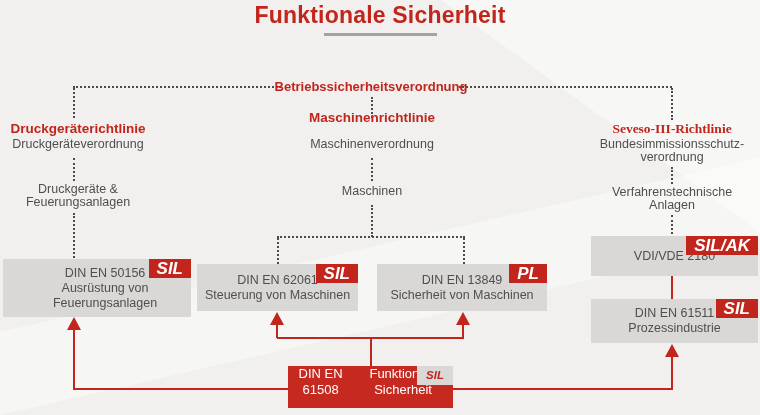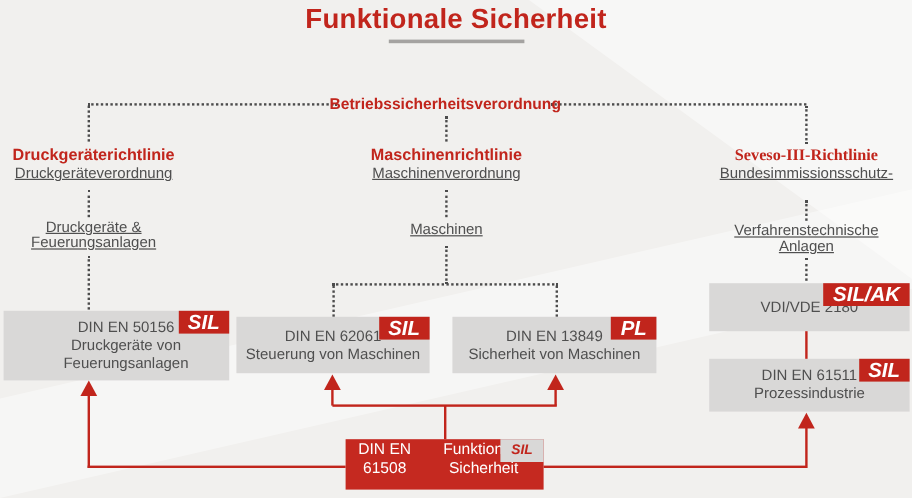--- a/index.html
+++ b/index.html
@@ -20,21 +20,21 @@
   .root-label{
     position:absolute;left:371px;top:79px;transform:translateX(-50%);
     font-size:13px;font-weight:700;color:#c1251c;white-space:nowrap;
   }
   .colhead{
     position:absolute;transform:translateX(-50%);
     font-size:13.5px;font-weight:700;color:#c1251c;white-space:nowrap;text-align:center;
   }
   .coltext{
     position:absolute;transform:translateX(-50%);
-    font-size:12.5px;color:#4f4f4f;white-space:nowrap;text-align:center;line-height:13px;text-decoration:underline;
+    font-size:12.5px;color:#4f4f4f;white-space:nowrap;text-align:center;line-height:13px;
   }
   .hdot{position:absolute;height:0;border-top:2px dotted #4c4c4c;}
   .vdot{position:absolute;width:0;border-left:2px dotted #4c4c4c;}
   .hred{position:absolute;height:2px;background:#c1251c;}
   .vred{position:absolute;width:2px;background:#c1251c;}
   .arrow-up{
     position:absolute;width:0;height:0;
     border-left:7px solid transparent;border-right:7px solid transparent;
     border-bottom:13px solid #c1251c;
   }
@@ -78,47 +78,48 @@
   <div class="coltext" style="left:78px;top:138px;">
     <div>Druckgeräteverordnung</div>
   </div>
   <div class="vdot" style="left:73px;top:158px;height:23px;"></div>
   <div class="coltext" style="left:78px;top:183px;">
     <div>Druckgeräte &amp;</div>
     <div>Feuerungsanlagen</div>
   </div>
   <div class="vdot" style="left:73px;top:213px;height:45px;"></div>
 
-  <div class="colhead" style="left:372px;top:121px;">Maschinenrichtlinie</div>
+  <div class="colhead" style="left:372px;top:110px;">Maschinenrichtlinie</div>
   <div class="coltext" style="left:372px;top:138px;">
     <div>Maschinenverordnung</div>
   </div>
   <div class="vdot" style="left:371px;top:158px;height:23px;"></div>
   <div class="coltext" style="left:372px;top:185px;">
     <div>Maschinen</div>
   </div>
   <div class="vdot" style="left:371px;top:205px;height:32px;"></div>
   <div class="hdot" style="left:277px;top:236px;width:188px;"></div>
   <div class="vdot" style="left:277px;top:238px;height:26px;"></div>
   <div class="vdot" style="left:463px;top:238px;height:26px;"></div>
 
   <div class="colhead" style="left:672px;top:121px;font-family:Liberation Serif, serif;">Seveso-III-Richtlinie</div>
   <div class="coltext" style="left:672px;top:138px;">
     <div>Bundesimmissionsschutz-</div>
+    <div>verordnung</div>
   </div>
   <div class="vdot" style="left:671px;top:167px;height:17px;"></div>
   <div class="coltext" style="left:672px;top:186px;">
     <div>Verfahrenstechnische</div>
     <div>Anlagen</div>
   </div>
   <div class="vdot" style="left:671px;top:215px;height:19px;"></div>
 
   <div class="gbox" style="left:3px;top:259px;width:172px;height:58px;padding-left:16px;">
     <div>DIN EN 50156</div>
-    <div>Druckgeräte von</div>
+    <div>Ausrüstung von</div>
     <div>Feuerungsanlagen</div>
     <span class="badge">SIL</span>
   </div>
 
   <div class="gbox" style="left:197px;top:264px;width:161px;height:47px;">
     <div>DIN EN 62061</div>
     <div>Steuerung von Maschinen</div>
     <span class="badge">SIL</span>
   </div>
 

